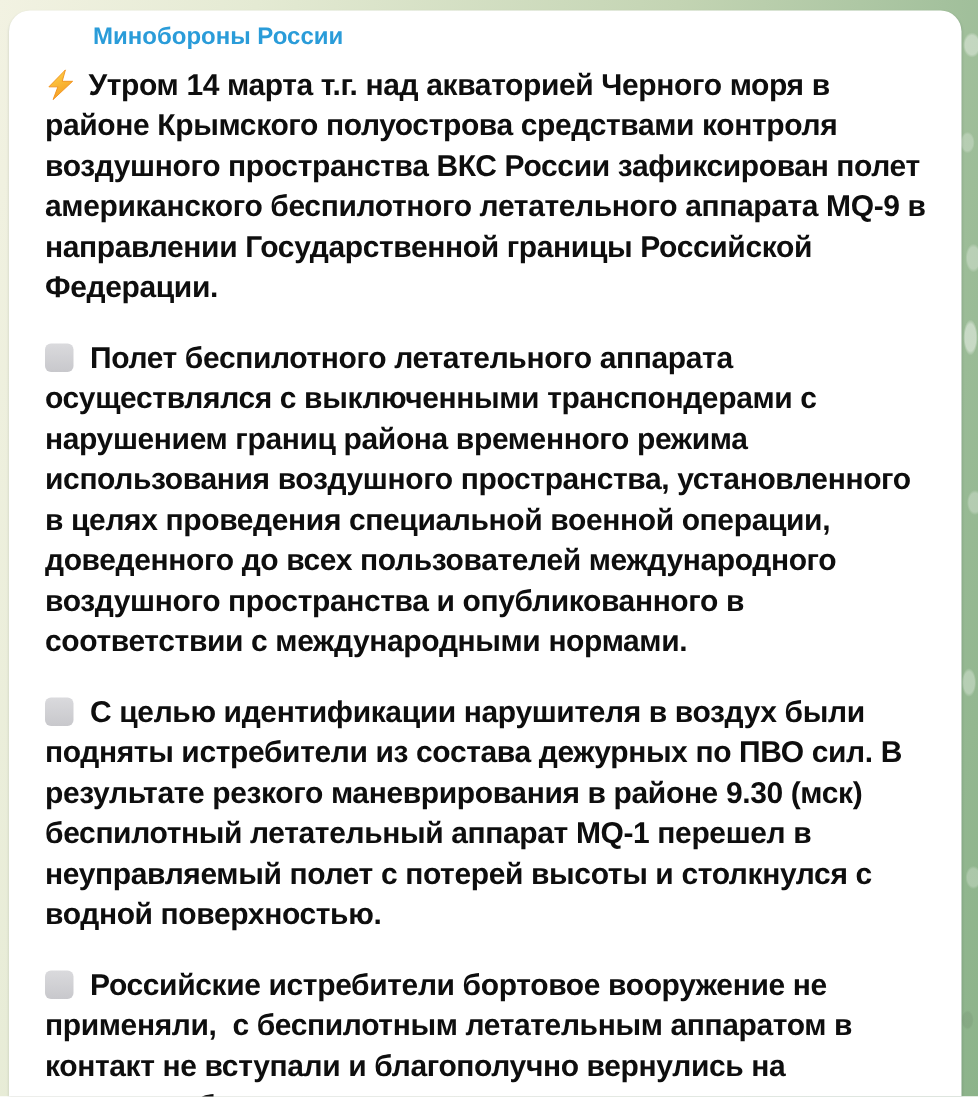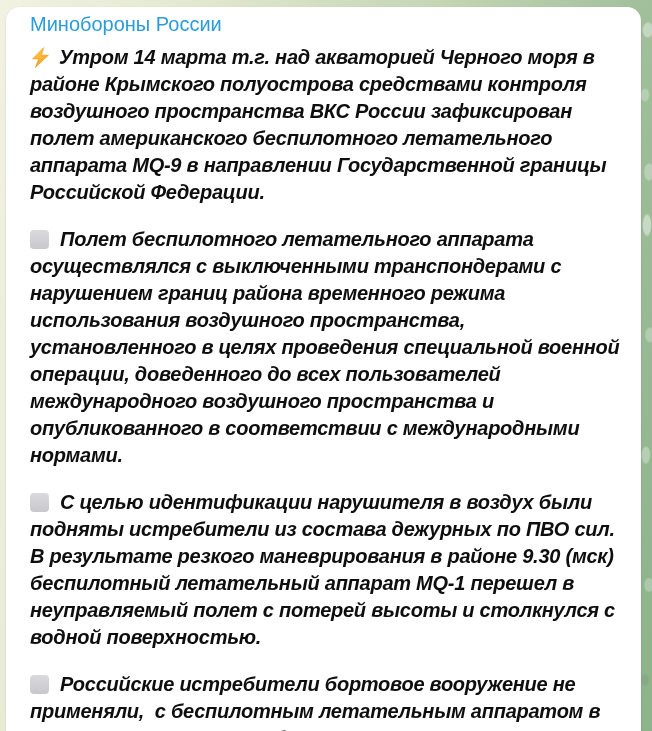--- a/index.html
+++ b/index.html
@@ -48,35 +48,35 @@
     width: 635px;
     height: 724px;
     box-sizing: border-box;
     background: #ffffff;
     border-radius: 14px 14px 0 0;
     box-shadow: 0 1px 2px rgba(16, 35, 47, 0.18);
     padding: 5px 19px 0 24px;
   }
   .channel-name {
     color: #2a9cd9;
-    font-size: 20px;
+    font-size: 16px;
     line-height: 25px;
-    font-weight: 400;
+    font-weight: 700;
     cursor: pointer;
     display: inline-block;
+    margin-left: 32px;
   }
   .msg-text p {
     margin: 0 0 20px 0;
     font-size: 20px;
     line-height: 27px;
     font-weight: 700;
     color: #0e0e0e;
     letter-spacing: -0.25px;
     white-space: pre-wrap;
-    font-style: italic;
   }
   .msg-text p.first {
     margin-top: 7px;
   }
   .emoji {
     display: inline-block;
     vertical-align: -3px;
   }
   .emoji-bolt {
     width: 21px;

